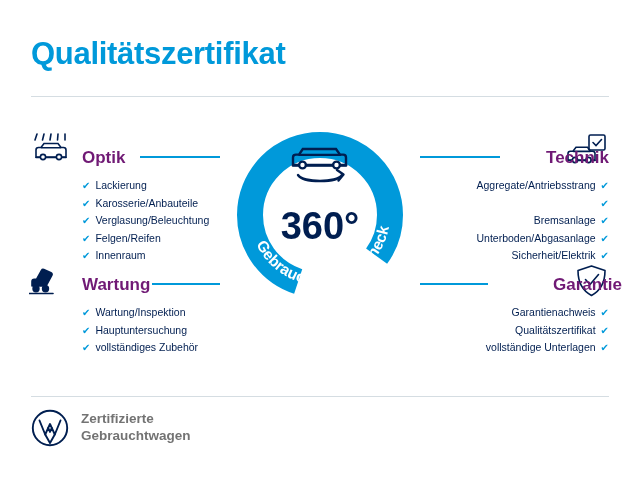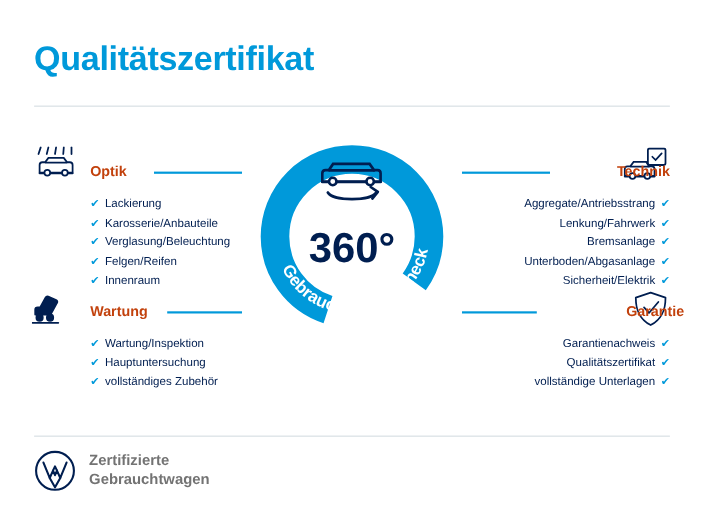--- a/index.html
+++ b/index.html
@@ -33,23 +33,23 @@
     left: 31px;
     top: 96px;
     width: 578px;
     height: 1px;
     background: #d5dde2;
   }
 
   
   .section-head {
     position: absolute;
-    font-size: 13px;
+    font-size: 17px;
     font-weight: bold;
-    color: #c2410c;
+    color: #701a75;
   }
   .section-rule {
     position: absolute;
     height: 2px;
     background: #0099da;
   }
 
   
   .check-list {
     position: absolute;
@@ -197,21 +197,20 @@
   </div>
   <div class="section-head" style="right:31px; top:148px; text-align:left;">Technik</div>
   <div class="section-rule" style="left:420px; top:156px; width:80px;"></div>
 
   <div class="check-list right" style="right:31px; top:177px;">
     <div class="row">
         <span>Aggregate/Antriebsstrang</span>
         <span class="mark">✔</span>
       </div>
     <div class="row">
-        <span>Lenkung/Fahrwerk</span>
         <span class="mark">✔</span>
       </div>
     <div class="row">
         <span>Bremsanlage</span>
         <span class="mark">✔</span>
       </div>
     <div class="row">
         <span>Unterboden/Abgasanlage</span>
         <span class="mark">✔</span>
       </div>

